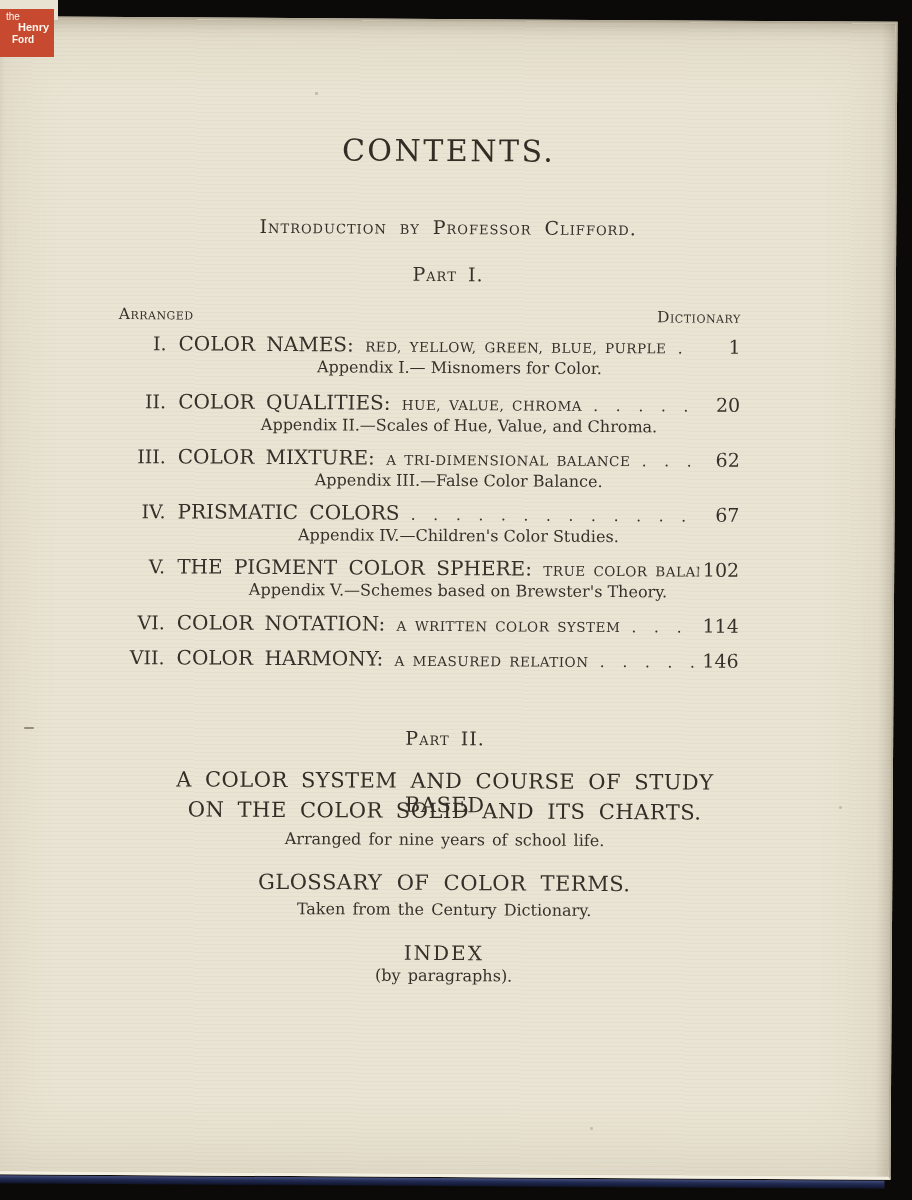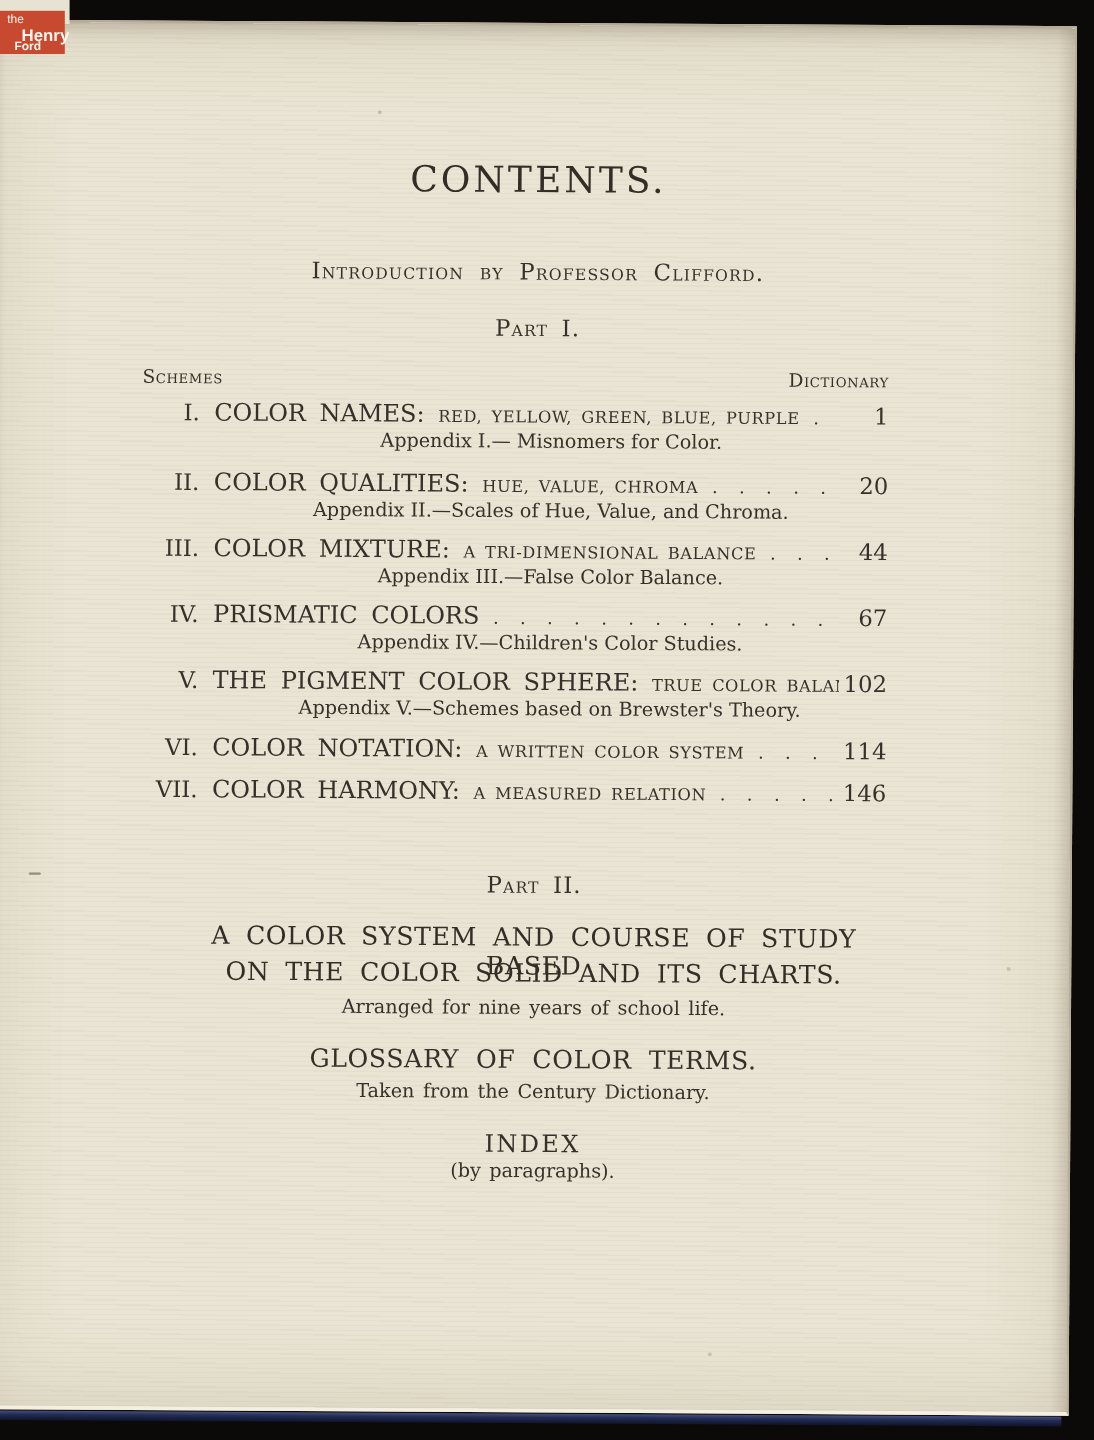--- a/index.html
+++ b/index.html
@@ -47,65 +47,65 @@
   .toc-num{flex:none;min-width:40px;text-align:right;font-size:19px;}
   .toc-appendix{left:191px;width:562px;text-align:center;font-size:16px;}
 
   .big-line{font-size:21px;word-spacing:6px;letter-spacing:.5px;color:#332d26;}
   .note-line{font-size:16px;word-spacing:2px;}
   .glossary-line{font-size:21px;word-spacing:7px;letter-spacing:.5px;}
   .index-line{font-size:20px;letter-spacing:2px;}
 
   
   .corner-paper{position:absolute;left:0;top:0;width:58px;height:20px;background:#e7e2d2;}
-  .thf-logo{position:absolute;left:0;top:9px;width:54px;height:36px;background:#c7492f;
+  .thf-logo{position:absolute;left:0;top:9px;width:54px;height:48px;background:#c7492f;
             font-family:"Liberation Sans",sans-serif;color:#fdf6ee;}
   .thf-the{position:absolute;left:6px;top:2px;font-size:10px;font-weight:400;}
-  .thf-henry{position:absolute;left:18px;top:12px;font-size:14px;font-weight:700;}
+  .thf-henry{position:absolute;left:18px;top:12px;font-size:11px;font-weight:700;}
   .thf-ford{position:absolute;left:12px;top:25px;font-size:10px;font-weight:700;}
 
   
   .scan-mark{position:absolute;background:rgba(70,58,42,.5);border-radius:1px;}
 </style>
 </head>
 <body>
 
 <div class="stage">
 
   <div class="paper">
 
     <div class="abs centered contents-title" style="top:112px">CONTENTS.</div>
 
     <div class="abs centered intro-line" style="top:195px">Introduction by Professor Clifford.</div>
 
     <div class="abs centered part-head" style="top:242px">Part I.</div>
 
     <div class="abs colhead-row" style="top:286px">
-      <span>Schemes</span>
+      <span>Arranged</span>
       <span>Dictionary</span>
     </div>
 
     <div class="abs toc-row" style="top:312px">
       <span class="toc-roman">I.</span>
       <span class="toc-entry"><span>COLOR NAMES:</span> <span class="toc-sub">RED, YELLOW, GREEN, BLUE, PURPLE</span> <span class="toc-leader">. .</span></span>
       <span class="toc-num">1</span>
     </div>
     <div class="abs toc-appendix" style="top:337px">Appendix I.— Misnomers for Color.</div>
 
     <div class="abs toc-row" style="top:370px">
       <span class="toc-roman">II.</span>
       <span class="toc-entry"><span>COLOR QUALITIES:</span> <span class="toc-sub">HUE, VALUE, CHROMA</span> <span class="toc-leader">. . . . . . .</span></span>
       <span class="toc-num">20</span>
     </div>
     <div class="abs toc-appendix" style="top:395px">Appendix II.—Scales of Hue, Value, and Chroma.</div>
 
     <div class="abs toc-row" style="top:425px">
       <span class="toc-roman">III.</span>
       <span class="toc-entry"><span>COLOR MIXTURE:</span> <span class="toc-sub">A TRI-DIMENSIONAL BALANCE</span> <span class="toc-leader">. . . .</span></span>
-      <span class="toc-num">44</span>
+      <span class="toc-num">62</span>
     </div>
     <div class="abs toc-appendix" style="top:450px">Appendix III.—False Color Balance.</div>
 
     <div class="abs toc-row" style="top:480px">
       <span class="toc-roman">IV.</span>
       <span class="toc-entry"><span>PRISMATIC COLORS</span> <span class="toc-leader">. . . . . . . . . . . . . . . .</span></span>
       <span class="toc-num">67</span>
     </div>
     <div class="abs toc-appendix" style="top:505px">Appendix IV.—Children's Color Studies.</div>
 

